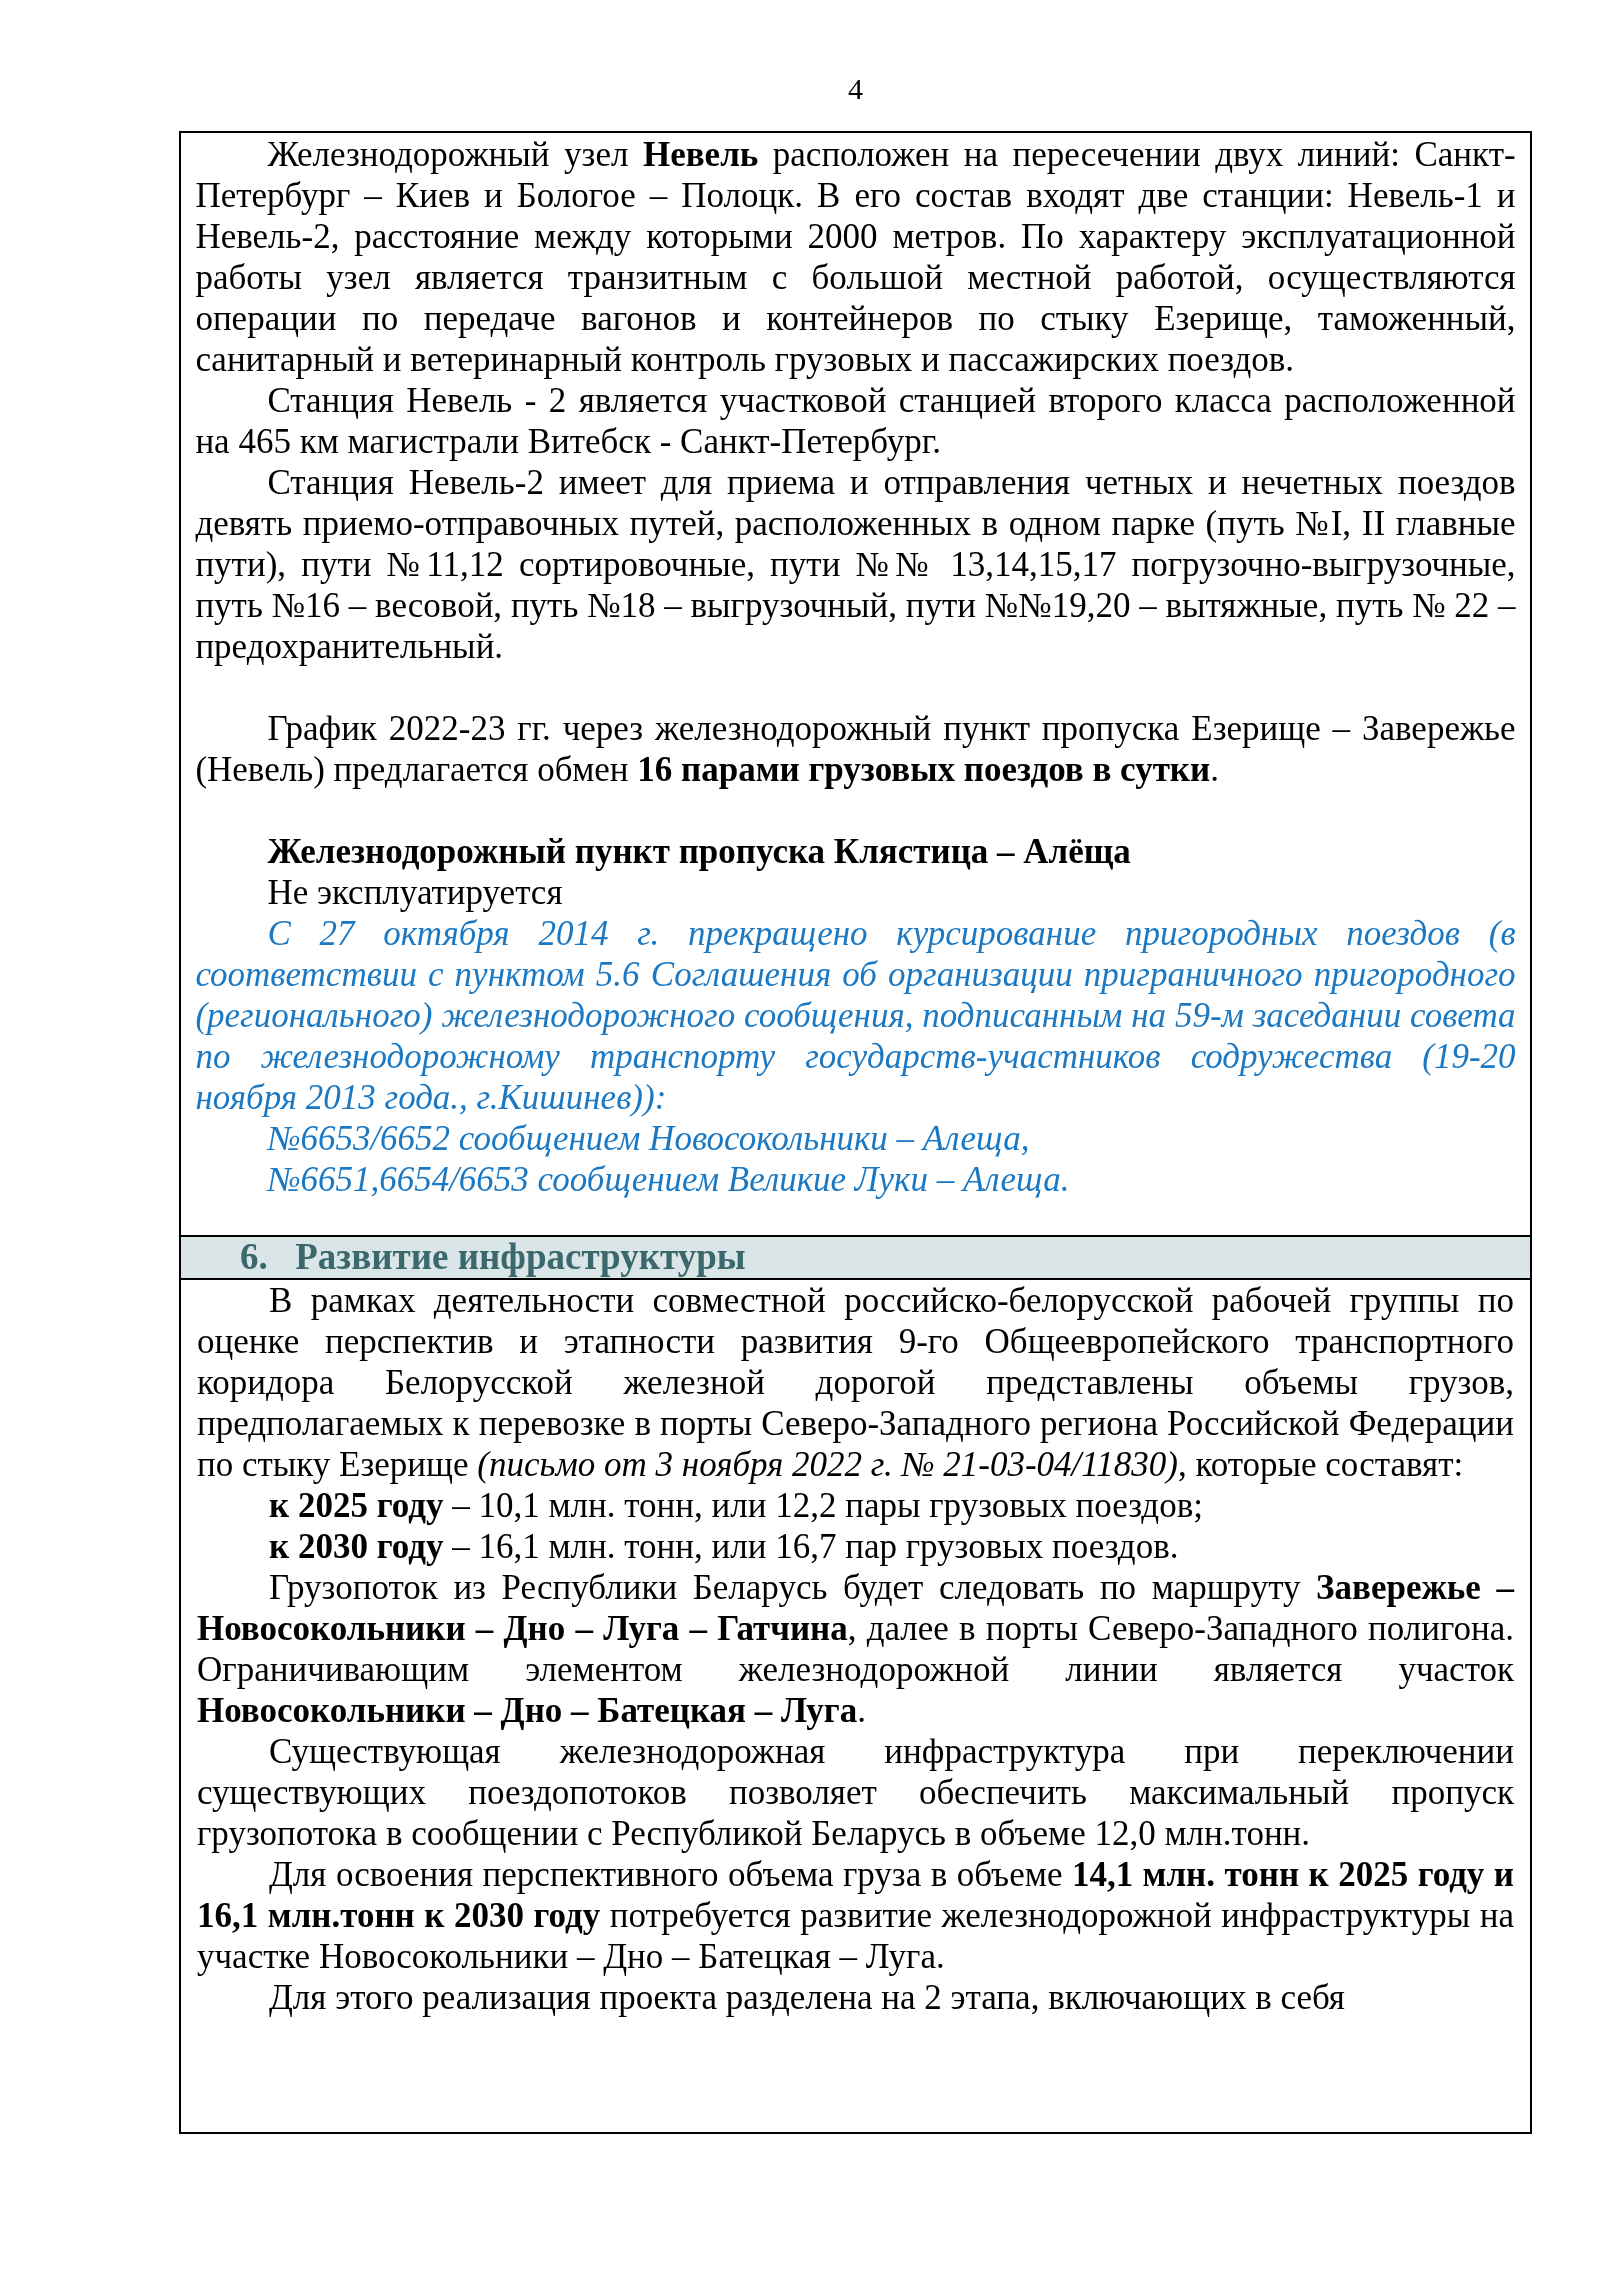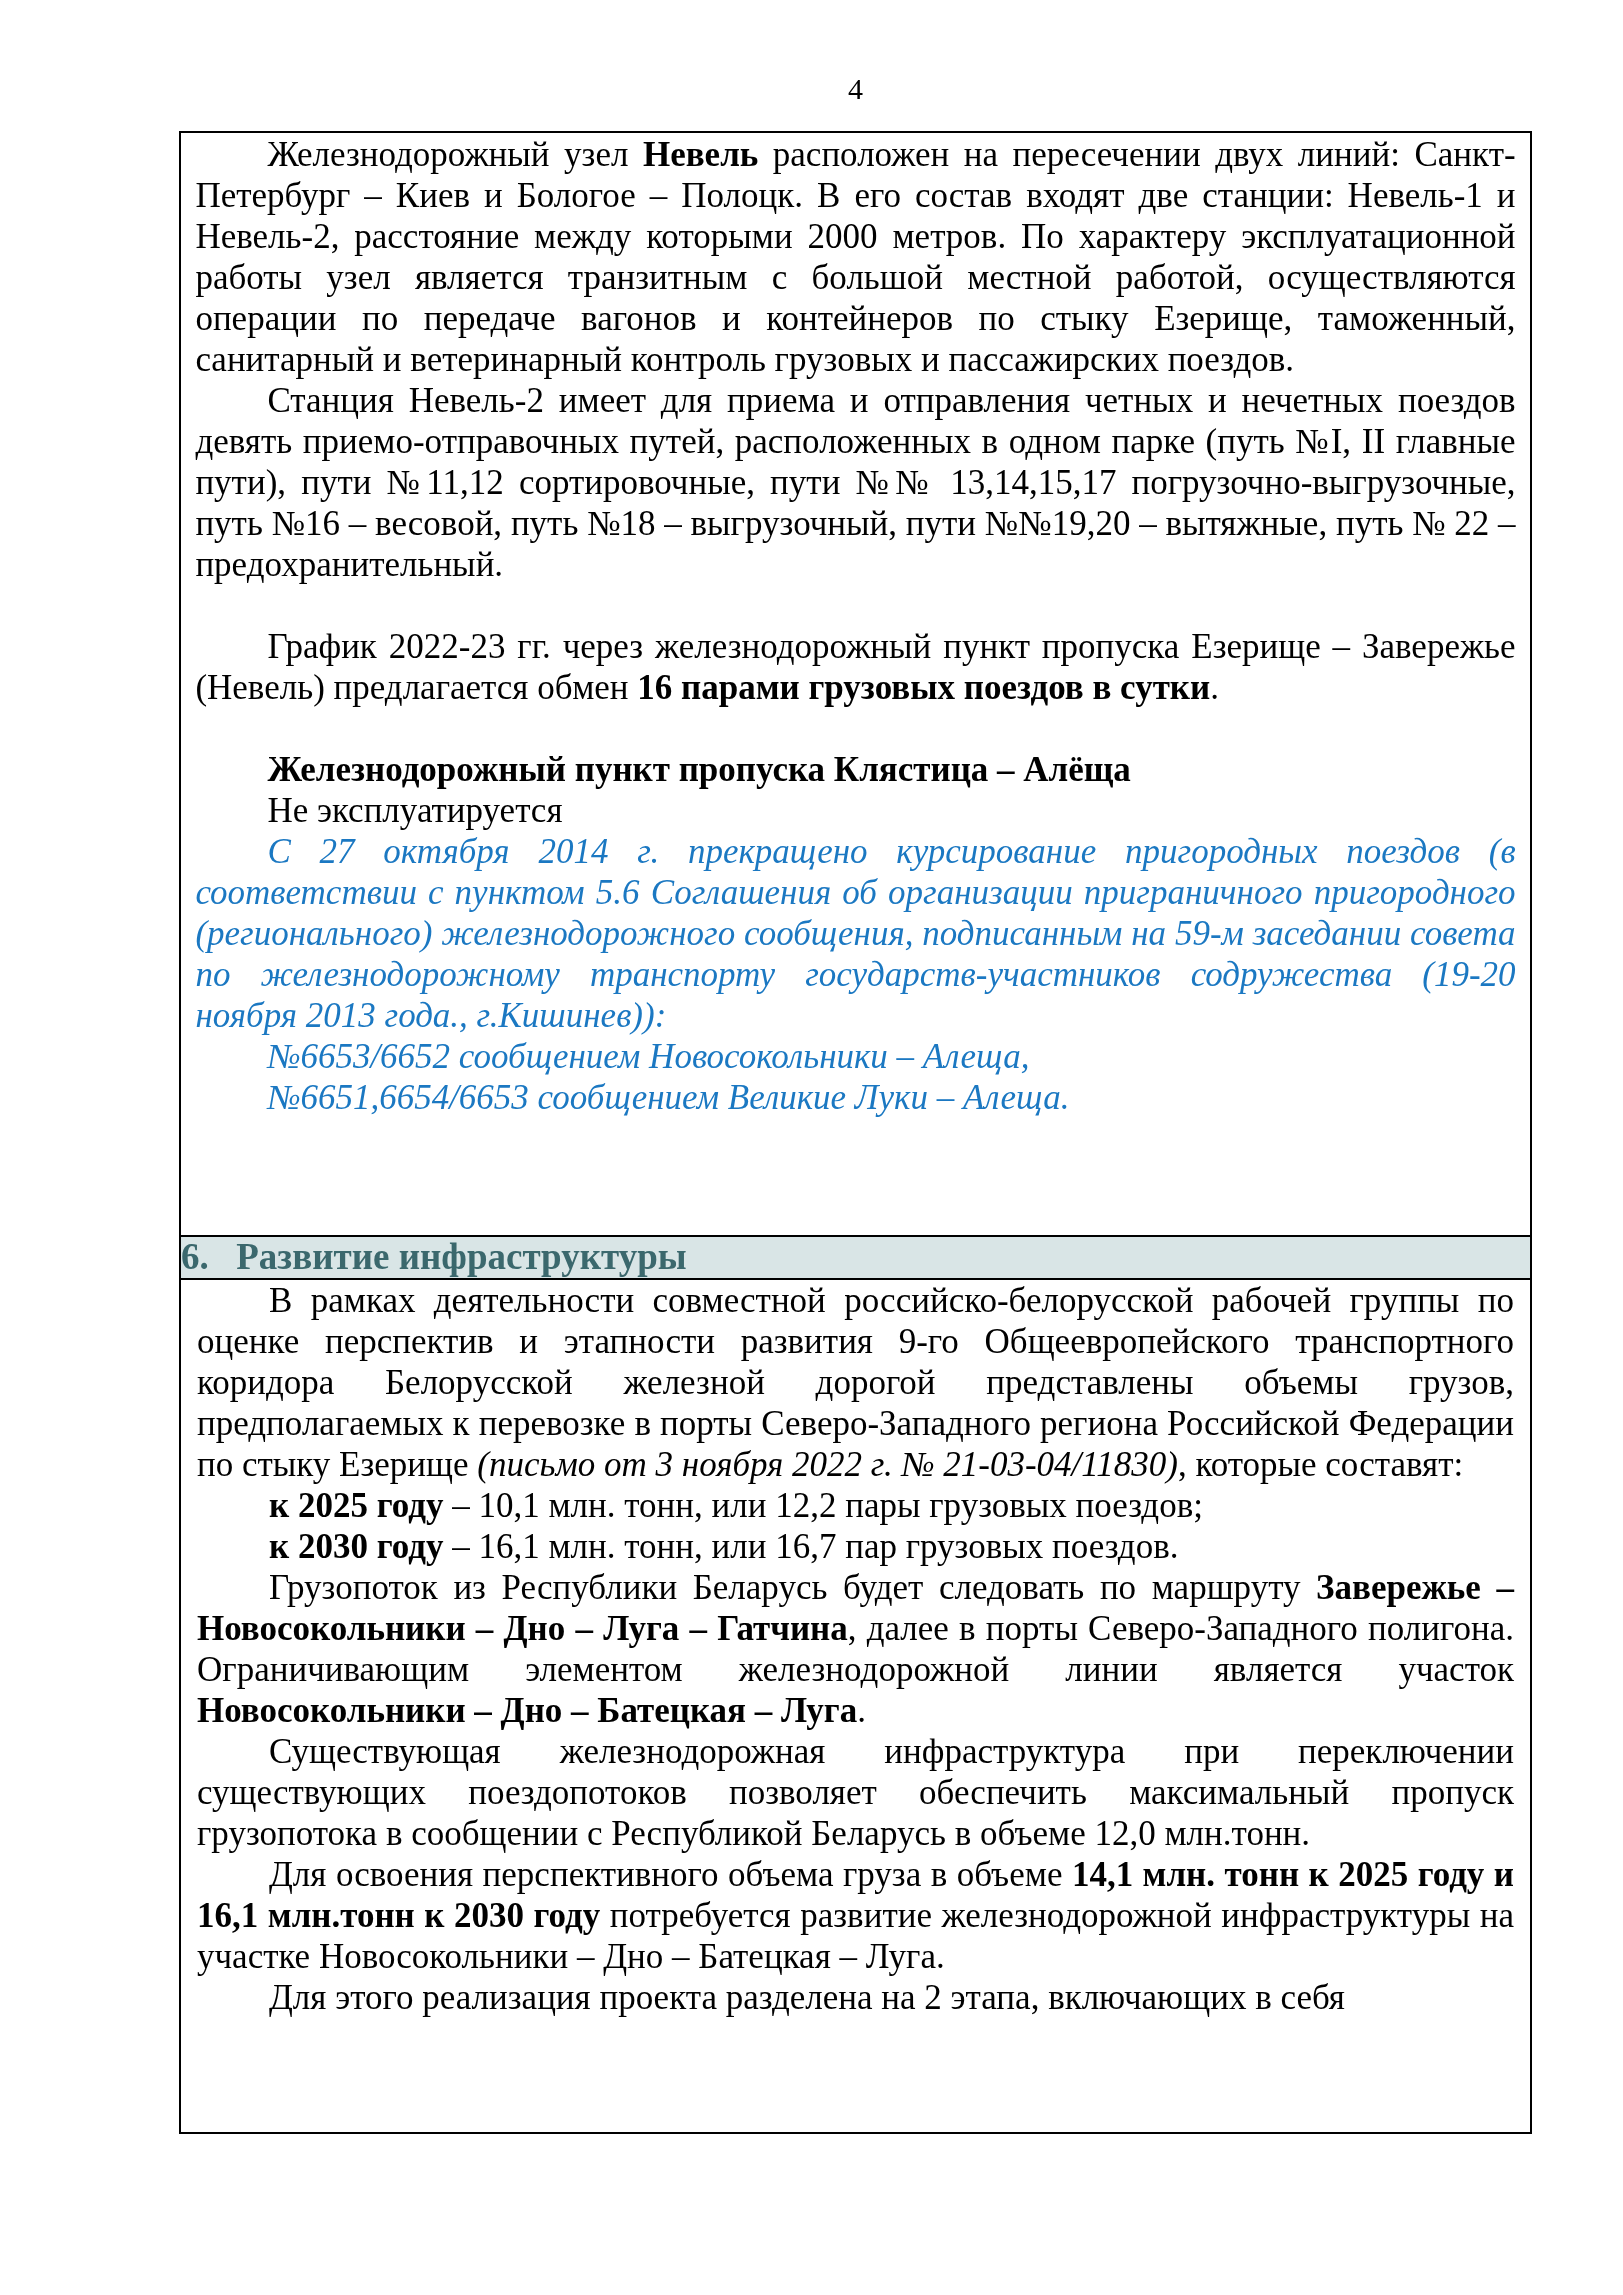--- a/index.html
+++ b/index.html
@@ -23,33 +23,34 @@
     margin:0;text-indent:72px;font-size:35px;line-height:41px;
     text-align:justify;text-justify:inter-word;
   }
   .blank{margin:0;height:41px;}
   .b{font-weight:bold;}
   .i{font-style:italic;}
   .blue{color:#1b78c2;font-style:italic;}
   .sec-head{
     height:41px;background:#d9e5e6;border-bottom:2.6px solid #000000;
     font-weight:bold;font-size:37px;line-height:39px;color:#3b686d;
-    white-space:nowrap;
+    padding-left:59px;white-space:nowrap;
   }
   .sec-num{margin-right:27.5px;}
 </style>
 </head>
 <body>
 
 <div class="page">
 
   <div class="page-number">4</div>
 
   <div class="box box1">
     <p class="para"><span>Железнодорожный узел </span><span class="b">Невель</span><span> расположен на пересечении двух линий: Санкт-Петербург – Киев и Бологое – Полоцк. В его состав входят две станции: Невель-1 и Невель-2, расстояние между которыми 2000 метров. По характеру эксплуатационной работы узел является транзитным с большой местной работой, осуществляются операции по передаче вагонов и контейнеров по стыку Езерище, таможенный, санитарный и ветеринарный контроль грузовых и пассажирских поездов.</span></p>
+    <p class="para">Станция Невель - 2 является участковой станцией второго класса расположенной на 465 км магистрали Витебск - Санкт-Петербург.</p>
     <p class="para">Станция Невель-2 имеет для приема и отправления четных и нечетных поездов девять приемо-отправочных путей, расположенных в одном парке (путь №I, II главные пути), пути №11,12 сортировочные, пути №№ 13,14,15,17 погрузочно-выгрузочные, путь №16 – весовой, путь №18 – выгрузочный, пути №№19,20 – вытяжные, путь № 22 – предохранительный.</p>
     <p class="blank"></p>
     <p class="para"><span>График 2022-23 гг. через железнодорожный пункт пропуска Езерище – Завережье (Невель) предлагается обмен </span><span class="b">16 парами грузовых поездов в сутки</span><span>.</span></p>
     <p class="blank"></p>
     <p class="para b">Железнодорожный пункт пропуска Клястица – Алёща</p>
     <p class="para">Не эксплуатируется</p>
     <p class="para blue">С 27 октября 2014 г. прекращено курсирование пригородных поездов (в соответствии с пунктом 5.6 Соглашения об организации приграничного пригородного (регионального) железнодорожного сообщения, подписанным на 59-м заседании совета по железнодорожному транспорту государств-участников содружества (19-20 ноября 2013 года., г.Кишинев)):</p>
     <p class="para blue">№6653/6652 сообщением Новосокольники – Алеща,</p>
     <p class="para blue">№6651,6654/6653 сообщением Великие Луки – Алеща.</p>
   </div>

